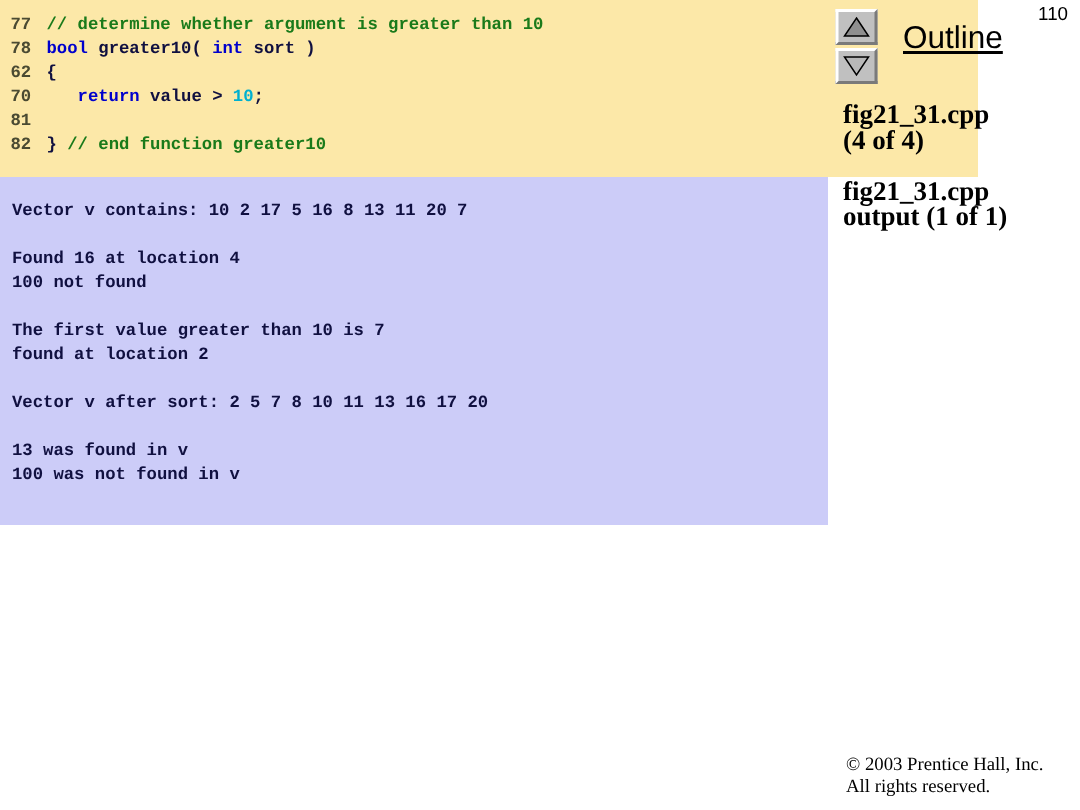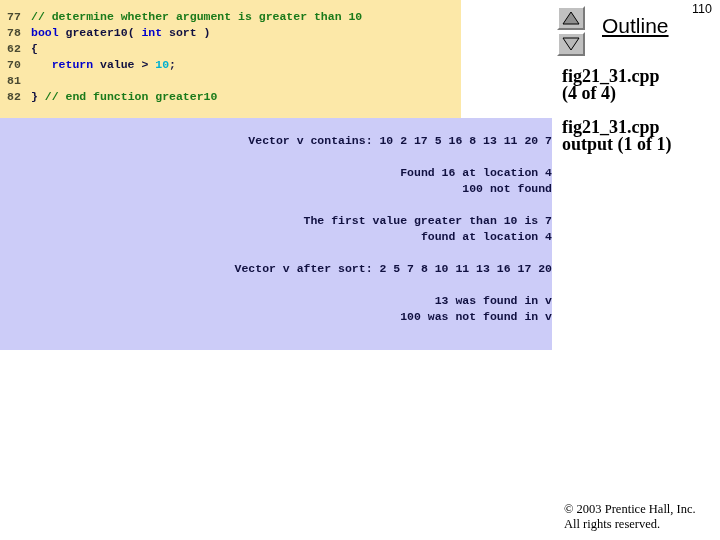--- a/index.html
+++ b/index.html
@@ -13,21 +13,21 @@
     font-family: "Liberation Sans", sans-serif;
     overflow: hidden;
     position: relative;
   }
 
   
   #code-panel {
     position: absolute;
     left: 0;
     top: 0;
-    width: 461px;
+    width: 652px;
     height: 118px;
     background: #fce8a8;
     box-sizing: border-box;
     padding: 9px 0 8px 0;
   }
   .code-line {
     font-family: "Liberation Mono", "DejaVu Sans Mono", monospace;
     font-size: 11.5px;
     font-weight: bold;
     line-height: 16px;
@@ -57,21 +57,20 @@
   }
   .out-line {
     font-family: "Liberation Mono", "DejaVu Sans Mono", monospace;
     font-size: 11.5px;
     font-weight: bold;
     line-height: 16px;
     white-space: pre;
     color: #101040;
     padding-left: 8px;
     min-height: 16px;
-    text-align: right;
   }
 
   
   #sidebar {
     position: absolute;
     left: 552px;
     top: 0;
     width: 168px;
     height: 540px;
   }
@@ -159,21 +158,21 @@
     <div class="code-line"><span class="ln">82</span><span class="plain">} </span><span class="cmt">// end function greater10</span></div>
   </div>
 
 <div id="output-panel">
     <div class="out-line">Vector v contains: 10 2 17 5 16 8 13 11 20 7</div>
     <div class="out-line">&nbsp;</div>
     <div class="out-line">Found 16 at location 4</div>
     <div class="out-line">100 not found</div>
     <div class="out-line">&nbsp;</div>
     <div class="out-line">The first value greater than 10 is 7</div>
-    <div class="out-line">found at location 4</div>
+    <div class="out-line">found at location 2</div>
     <div class="out-line">&nbsp;</div>
     <div class="out-line">Vector v after sort: 2 5 7 8 10 11 13 16 17 20</div>
     <div class="out-line">&nbsp;</div>
     <div class="out-line">13 was found in v</div>
     <div class="out-line">100 was not found in v</div>
   </div>
 
 <div id="sidebar">
 
   <div id="page-number">110</div>

